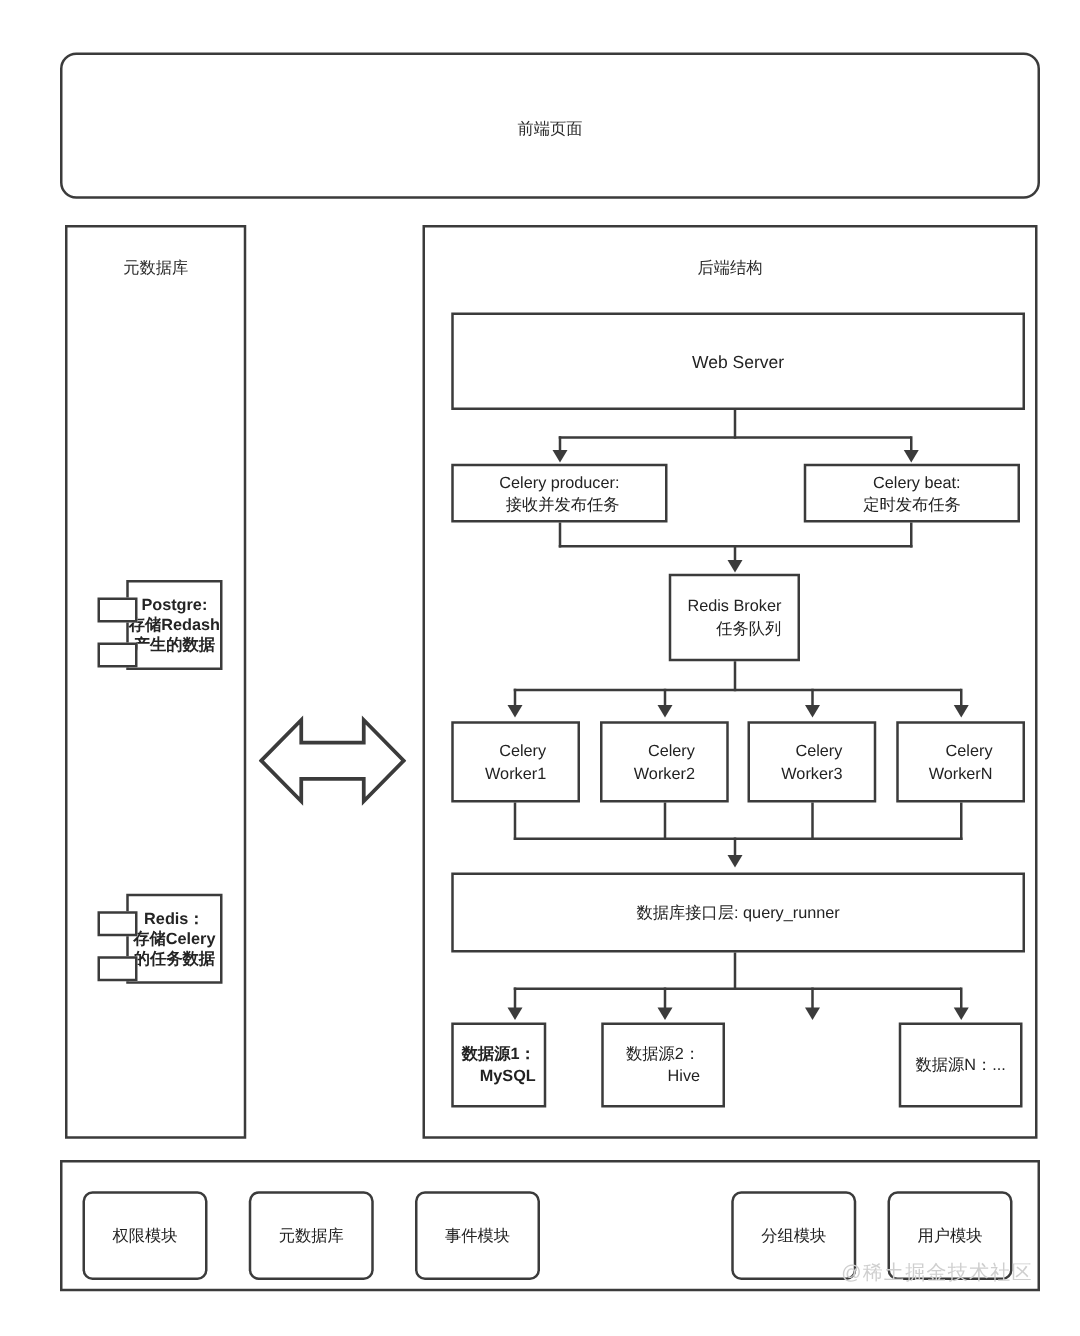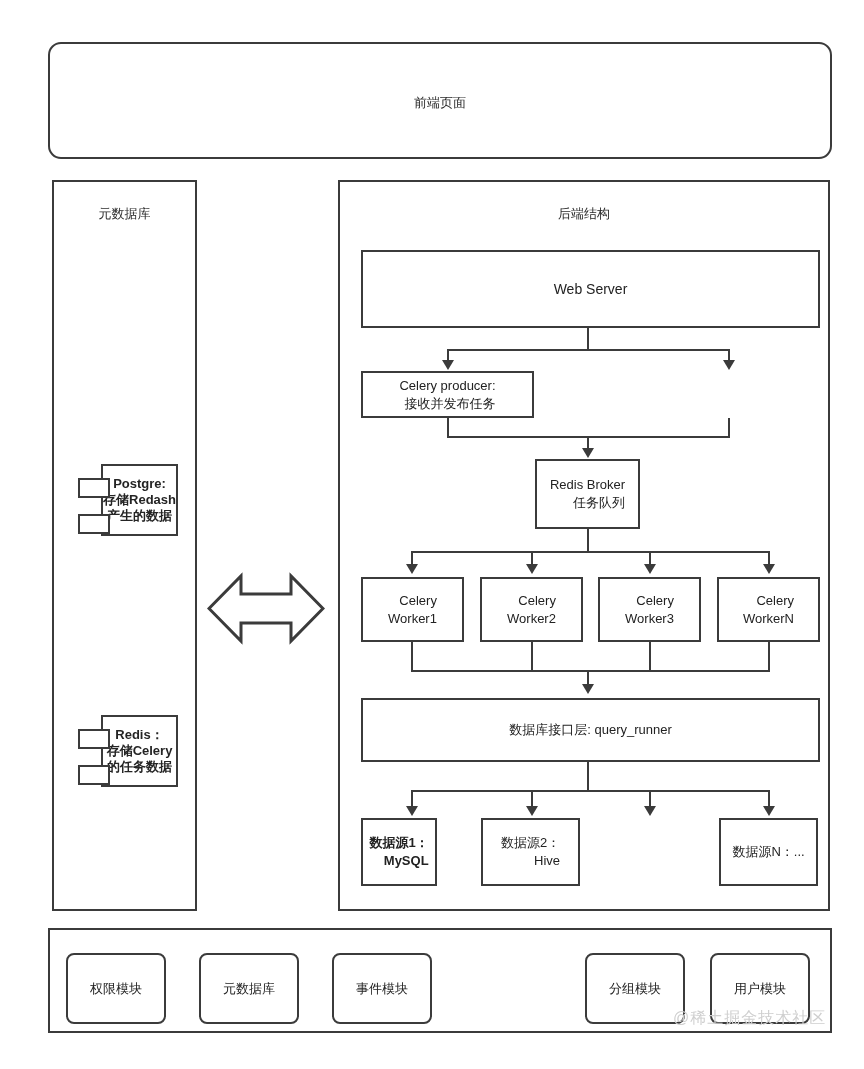--- a/index.html
+++ b/index.html
@@ -149,20 +149,22 @@
   <div class="line vline" style="left:587px; top:328px; height:23px;"></div>
   <div class="line hline" style="left:447px; top:349px; width:282px;"></div>
   <div class="line vline" style="left:447px; top:349px; height:13px;"></div>
   <div class="arrowhead" style="left:442px; top:360px;"></div>
   <div class="line vline" style="left:728px; top:349px; height:13px;"></div>
   <div class="arrowhead" style="left:723px; top:360px;"></div>
 
   <div class="box fs13" style="left:361px; top:371px; width:173px; height:47px;">Celery producer:
 接收并发布任务</div>
 
+  <div class="box fs13" style="left:643px; top:371px; width:173px; height:47px;">Celery beat:
+定时发布任务</div>
 
   <div class="line vline" style="left:447px; top:418px; height:20px;"></div>
   <div class="line vline" style="left:728px; top:418px; height:20px;"></div>
   <div class="line hline" style="left:447px; top:436px; width:283px;"></div>
   <div class="line vline" style="left:587px; top:436px; height:14px;"></div>
   <div class="arrowhead" style="left:582px; top:448px;"></div>
 
   <div class="box fs13" style="left:535px; top:459px; width:105px; height:70px;">Redis Broker
 任务队列</div>
 

